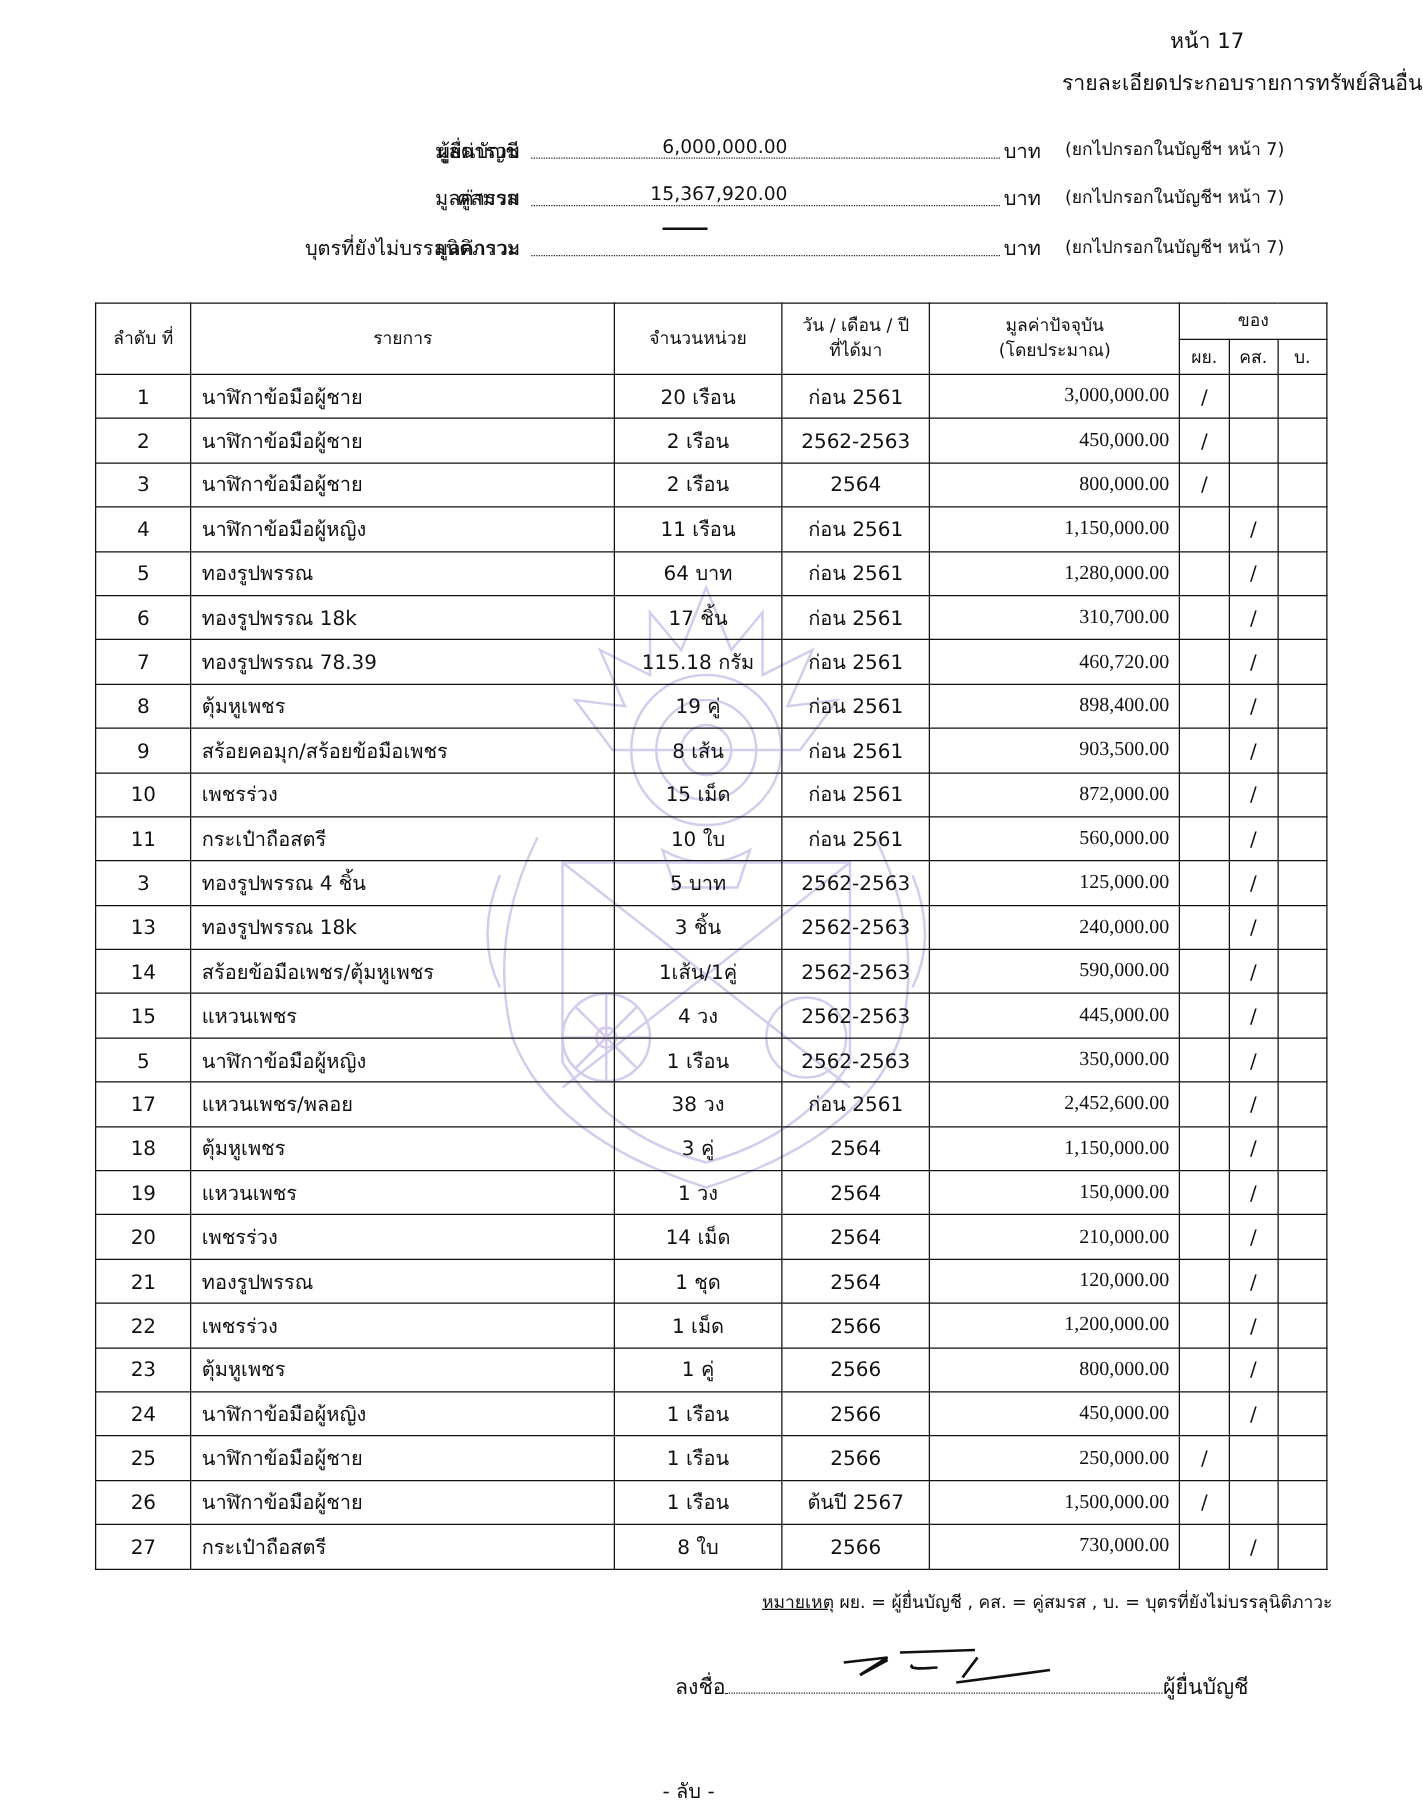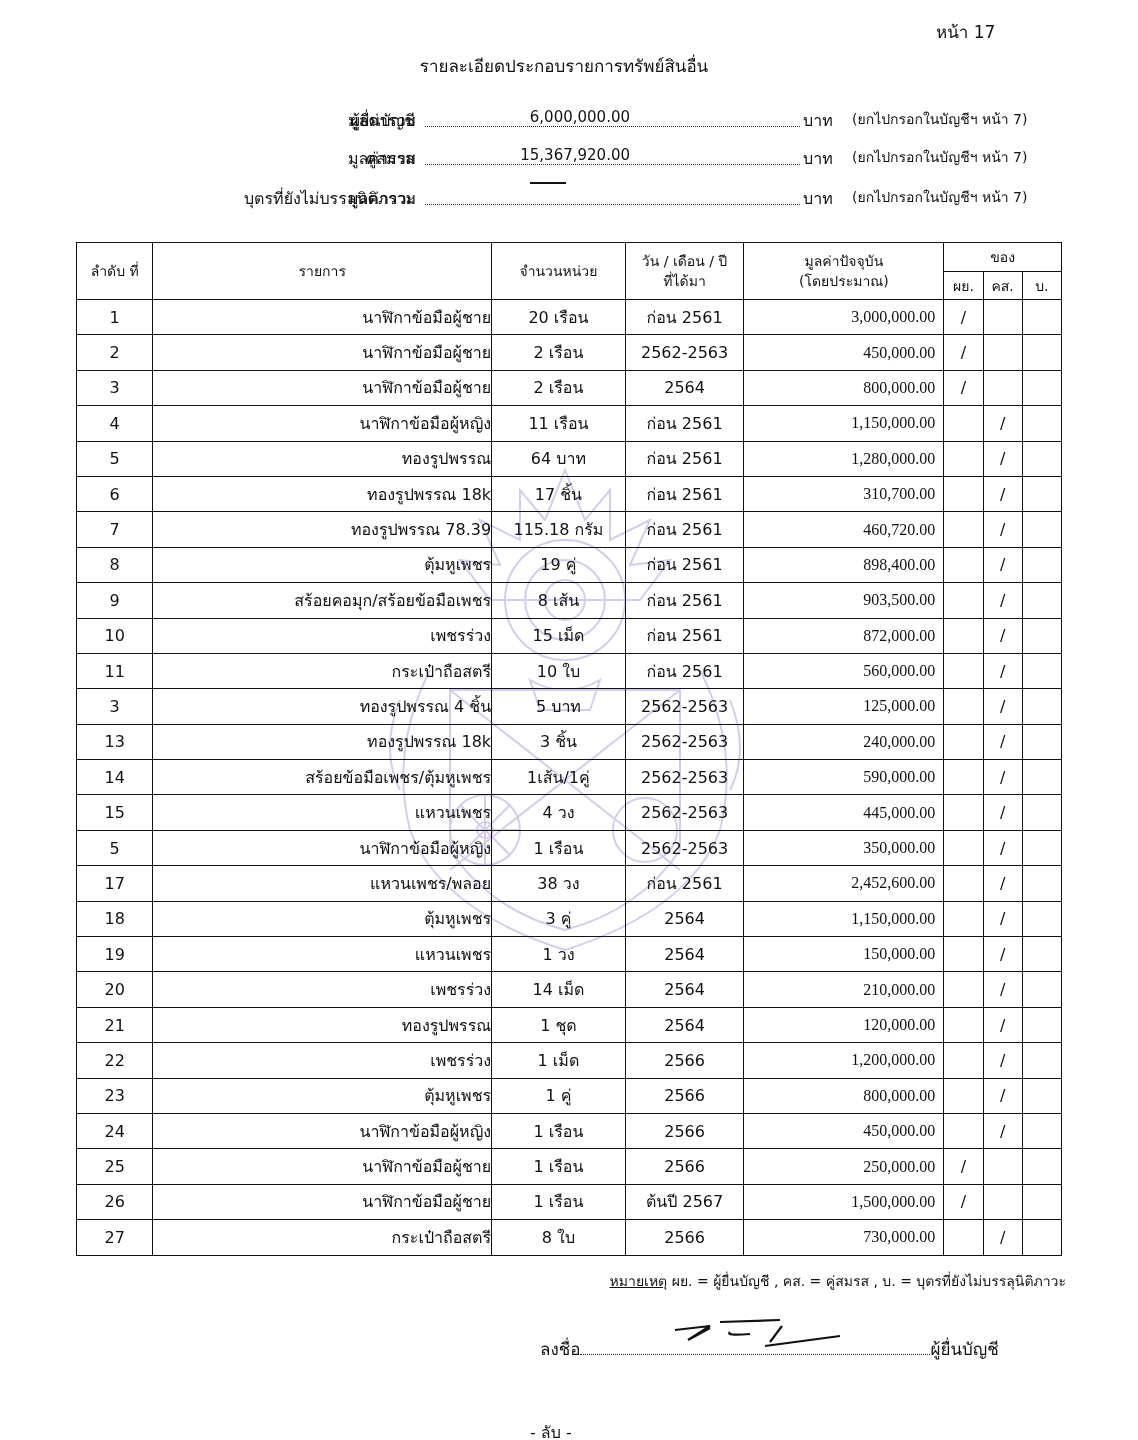--- a/index.html
+++ b/index.html
@@ -1,37 +1,37 @@
 <!DOCTYPE html>
 <html><head>
 <meta charset="utf-8">
 <style>
   html, body { margin:0; padding:0; background:#ffffff; }
   body { width:1138px; height:1440px; position:relative; overflow:hidden;
          font-family:"DejaVu Sans", "Liberation Sans", sans-serif; color:#111; }
   .page-num { position:absolute; top:18px; left:936px; font-size:17px; }
-  .doc-title { position:absolute; top:52px; left:0; width:1138px; text-align:center; font-size:17px; padding-left:0; }
+  .doc-title { position:absolute; top:52px; left:0; width:1138px; text-align:right; font-size:17px; padding-left:0; }
   .doc-title span { display:inline-block; margin-left:-10px; }
   .sum-line { position:absolute; left:0; width:1138px; height:26px; font-size:16px; }
   .sum-line .who { position:absolute; right:723px; text-align:right; white-space:nowrap; }
   .sum-line .lbl { position:absolute; left:420px; white-space:nowrap; }
   .sum-line .dots { position:absolute; left:425px; width:375px; border-bottom:1.5px dotted #222; height:18px; }
   .sum-line .val { position:absolute; left:510px; width:120px; text-align:right; font-size:15px; }
   .sum-line .val.dash { left:530px; top:-4px; width:36px; height:0; border-top:2px solid #111; }
   .sum-line .baht { position:absolute; left:803px; }
   .sum-line .note { position:absolute; left:852px; font-size:14px; white-space:nowrap; }
 
   table.assets { position:absolute; top:242px; left:76px; width:986px; border-collapse:collapse; font-size:16px; }
   table.assets th, table.assets td { border:1.5px solid #111; padding:0; }
   table.assets th { font-weight:normal; font-size:14px; text-align:center; line-height:20px; }
   table.assets thead tr.h1 th { height:28px; }
   table.assets thead tr.h2 th { height:27px; }
   table.assets tbody td { height:34.4px; }
   td.c-no { text-align:center; width:75px; }
-  td.c-item { text-align:right; padding-left:8px !important; width:328px; }
+  td.c-item { text-align:left; padding-left:8px !important; width:328px; }
   td.c-qty { text-align:center; width:132px; }
   td.c-date { text-align:center; width:117px; }
   td.c-val { text-align:right; padding-right:8px !important; width:190px;font-family:Liberation Serif, serif; }
   td.c-own { text-align:center; width:38px; font-size:16px; }
   .footnote { position:absolute; top:1270px; right:72px; font-size:14px; white-space:nowrap; }
   .footnote u { font-weight:normal; }
   .sign-line { position:absolute; top:1335px; left:540px; font-size:17px; white-space:nowrap; }
   .sign-line .sdots { display:inline-block; width:350px; border-bottom:1.5px dotted #222; height:16px; vertical-align:baseline; }
   .signature { position:absolute; top:1318px; left:670px; }
   .confidential { position:absolute; top:1420px; left:530px; font-size:16px; }

